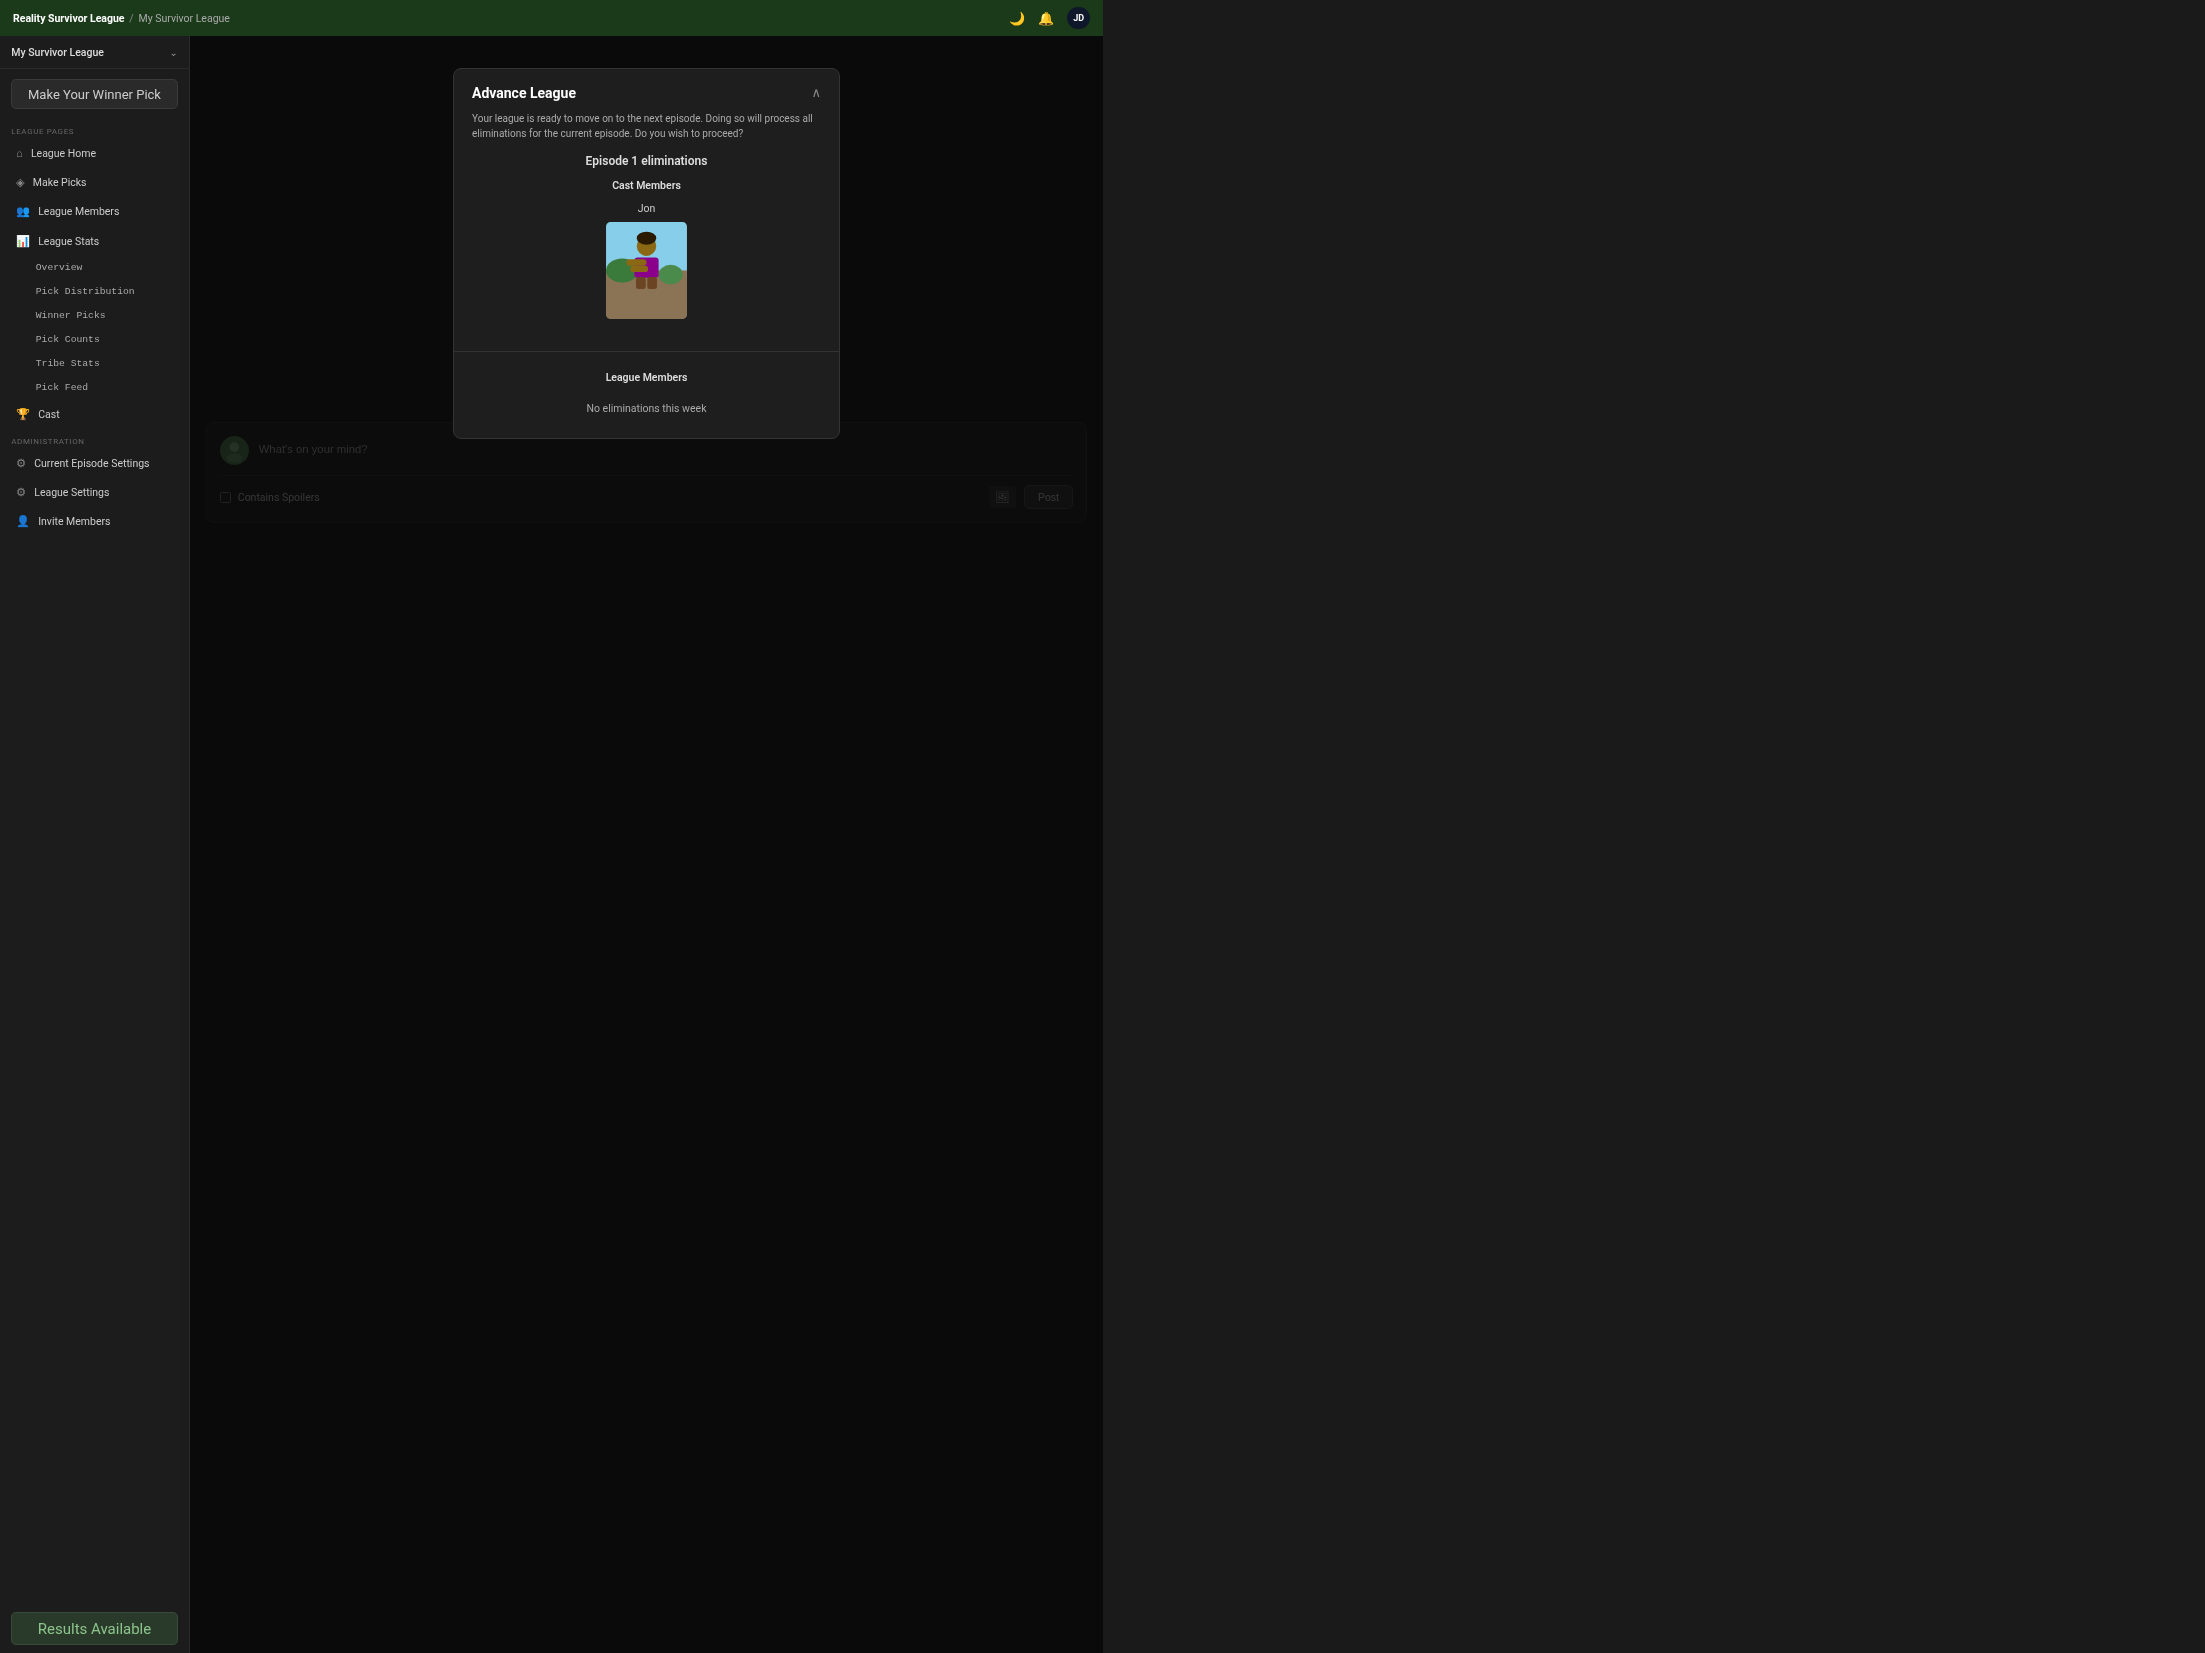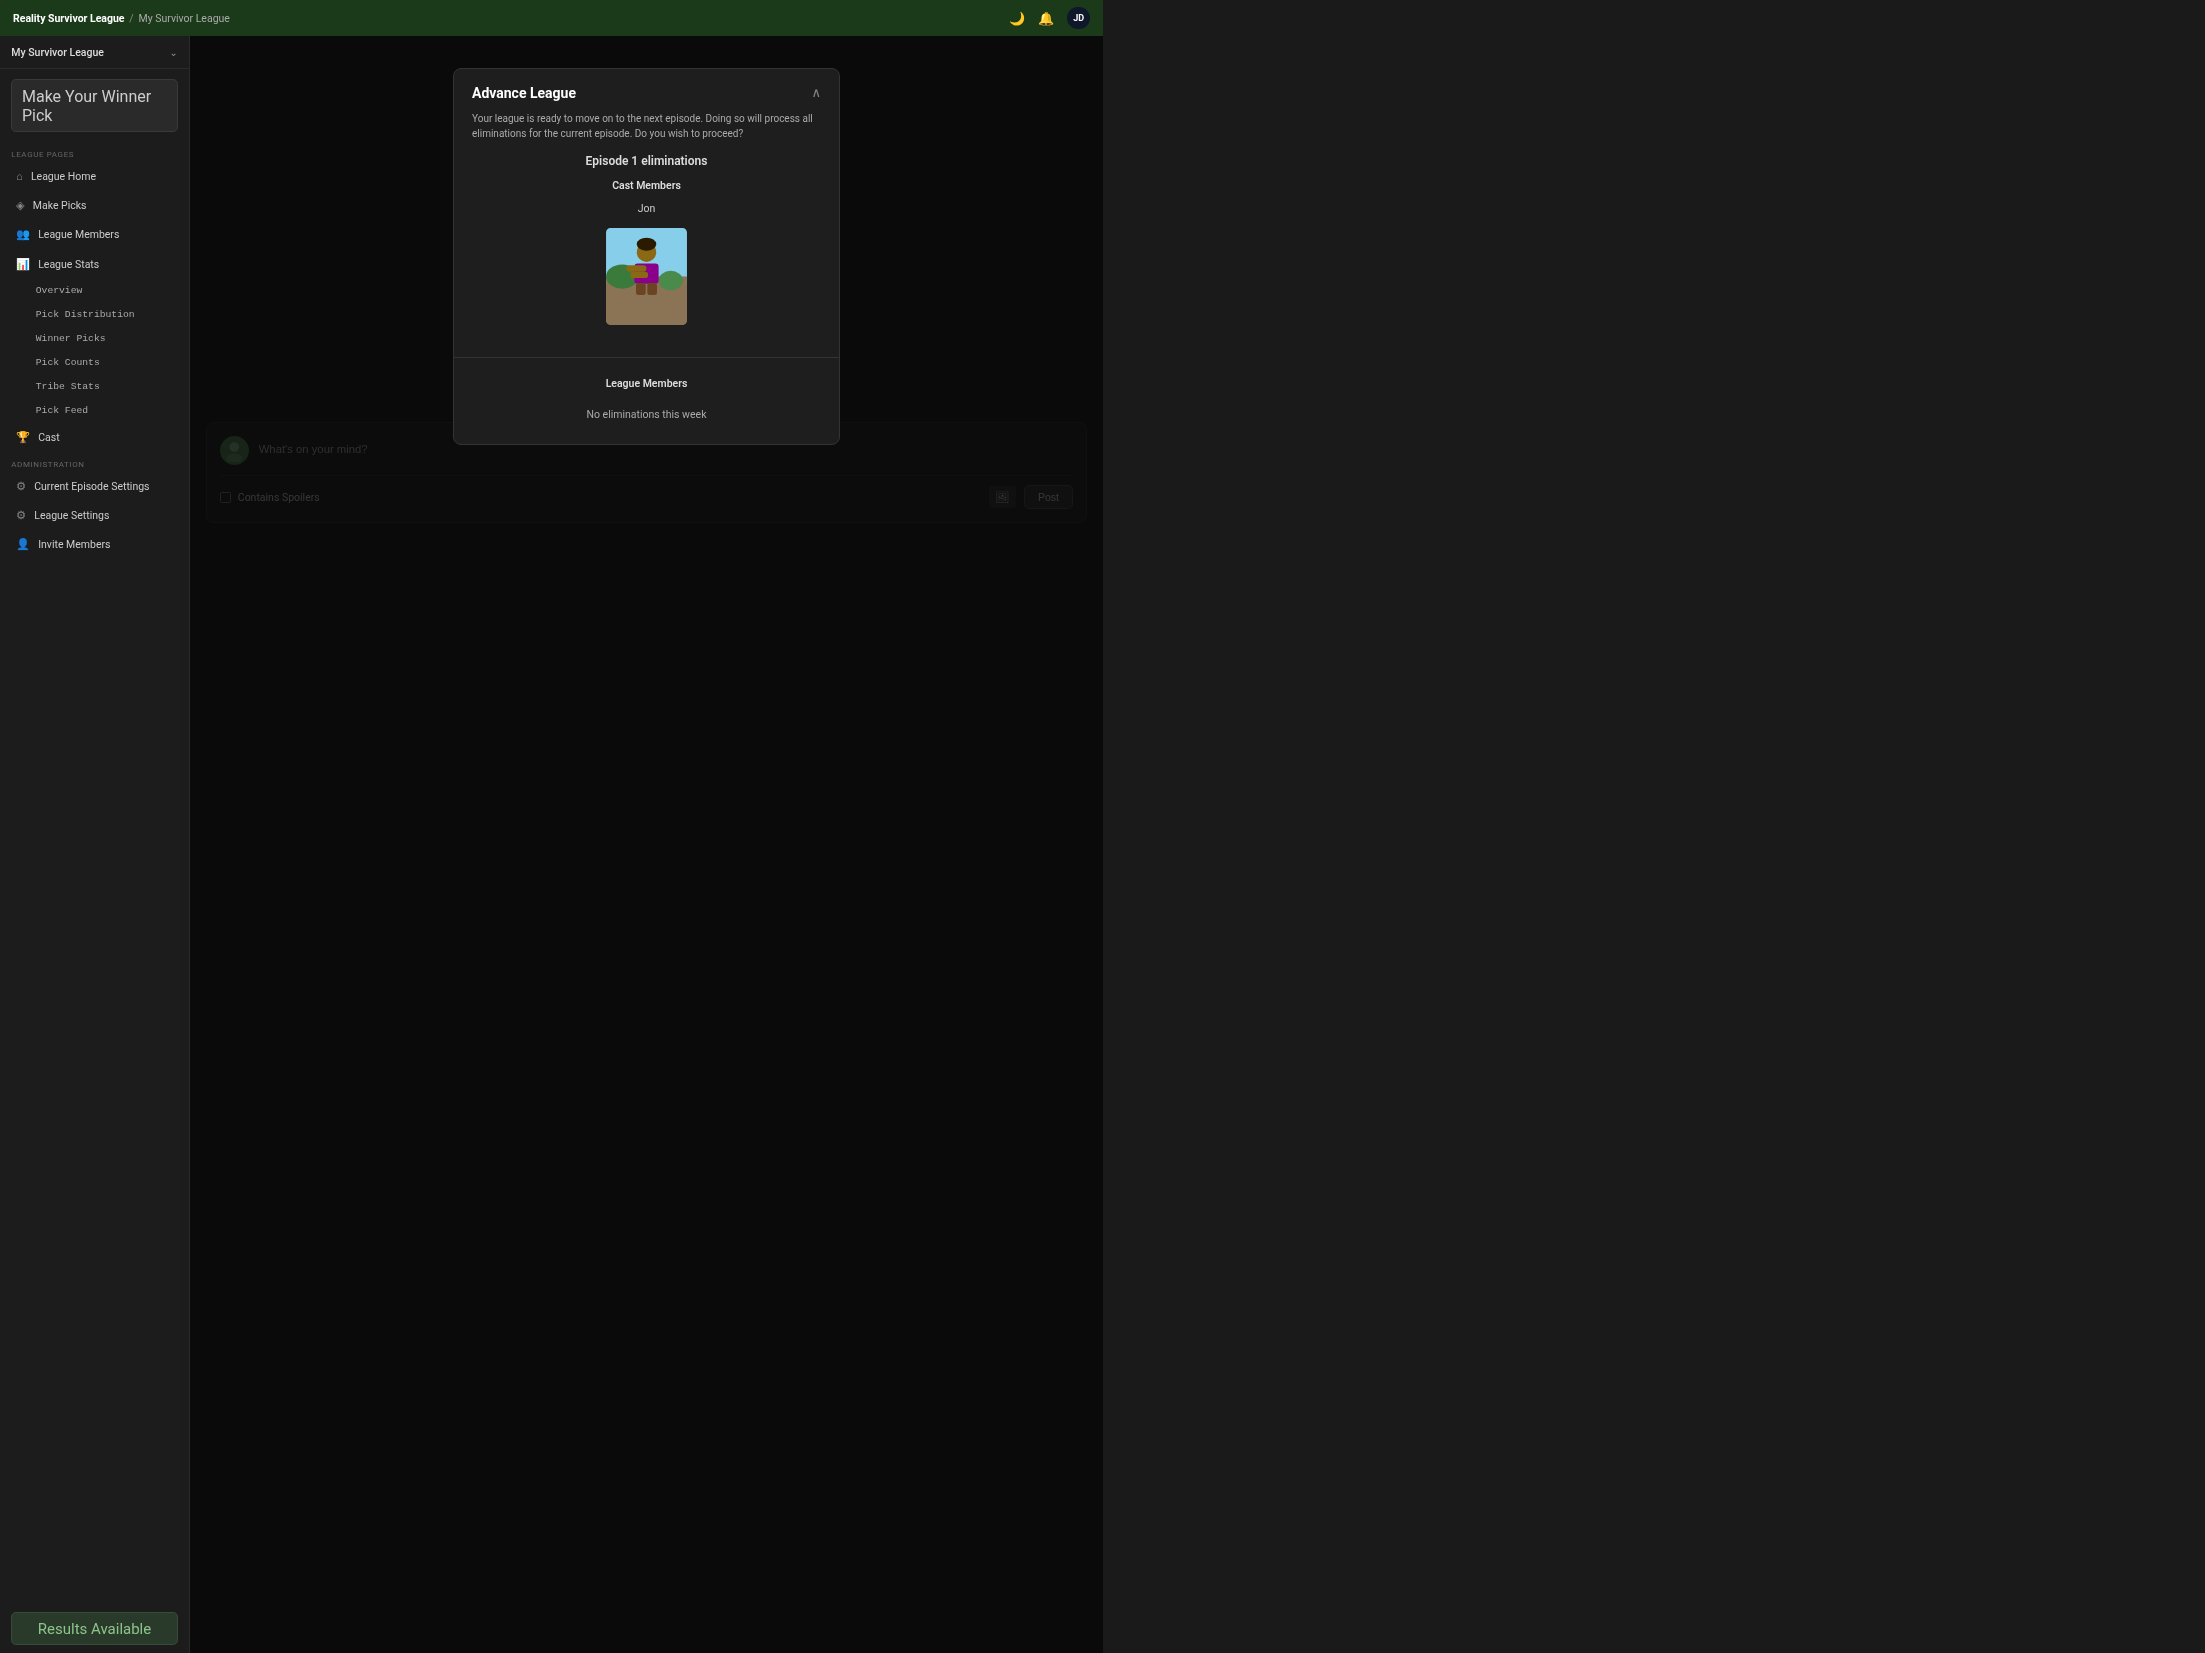--- a/index.html
+++ b/index.html
@@ -94,22 +94,22 @@
       color: #888;
       font-size: 9.7px;
     }
     .sidebar-make-pick-btn {
       margin: 9.7px 11.3px;
       background: #2a2a2a;
       border: 0.8px solid #3a3a3a;
       border-radius: 4.8px;
       padding: 6.5px 9.7px;
       color: #ccc;
-      font-size: 16px;
-      text-align: left;
+      font-size: 13px;
+      text-align: center;
       cursor: pointer;
     }
     .sidebar-section-label {
       padding: 8px 11.3px 3.2px;
       font-size: 8px;
       color: #666;
       text-transform: uppercase;
       letter-spacing: 0.6px;
     }
     .sidebar-item {
@@ -237,21 +237,21 @@
       font-size: 10.5px;
       font-weight: 600;
       color: #ddd;
       text-align: center;
       margin-bottom: 9.7px;
     }
     .cast-member-name {
       font-size: 10.5px;
       color: #ccc;
       text-align: center;
-      margin-bottom: 13px;
+      margin-bottom: 7px;
     }
     
     .person-svg-container {
       width: 81px;
       height: 97px;
       border-radius: 4.8px;
       background: linear-gradient(180deg, #5a8a5a 0%, #4a7a4a 40%, #8a9a7a 100%);
       margin: 0 auto 13px;
       position: relative;
       overflow: hidden;

